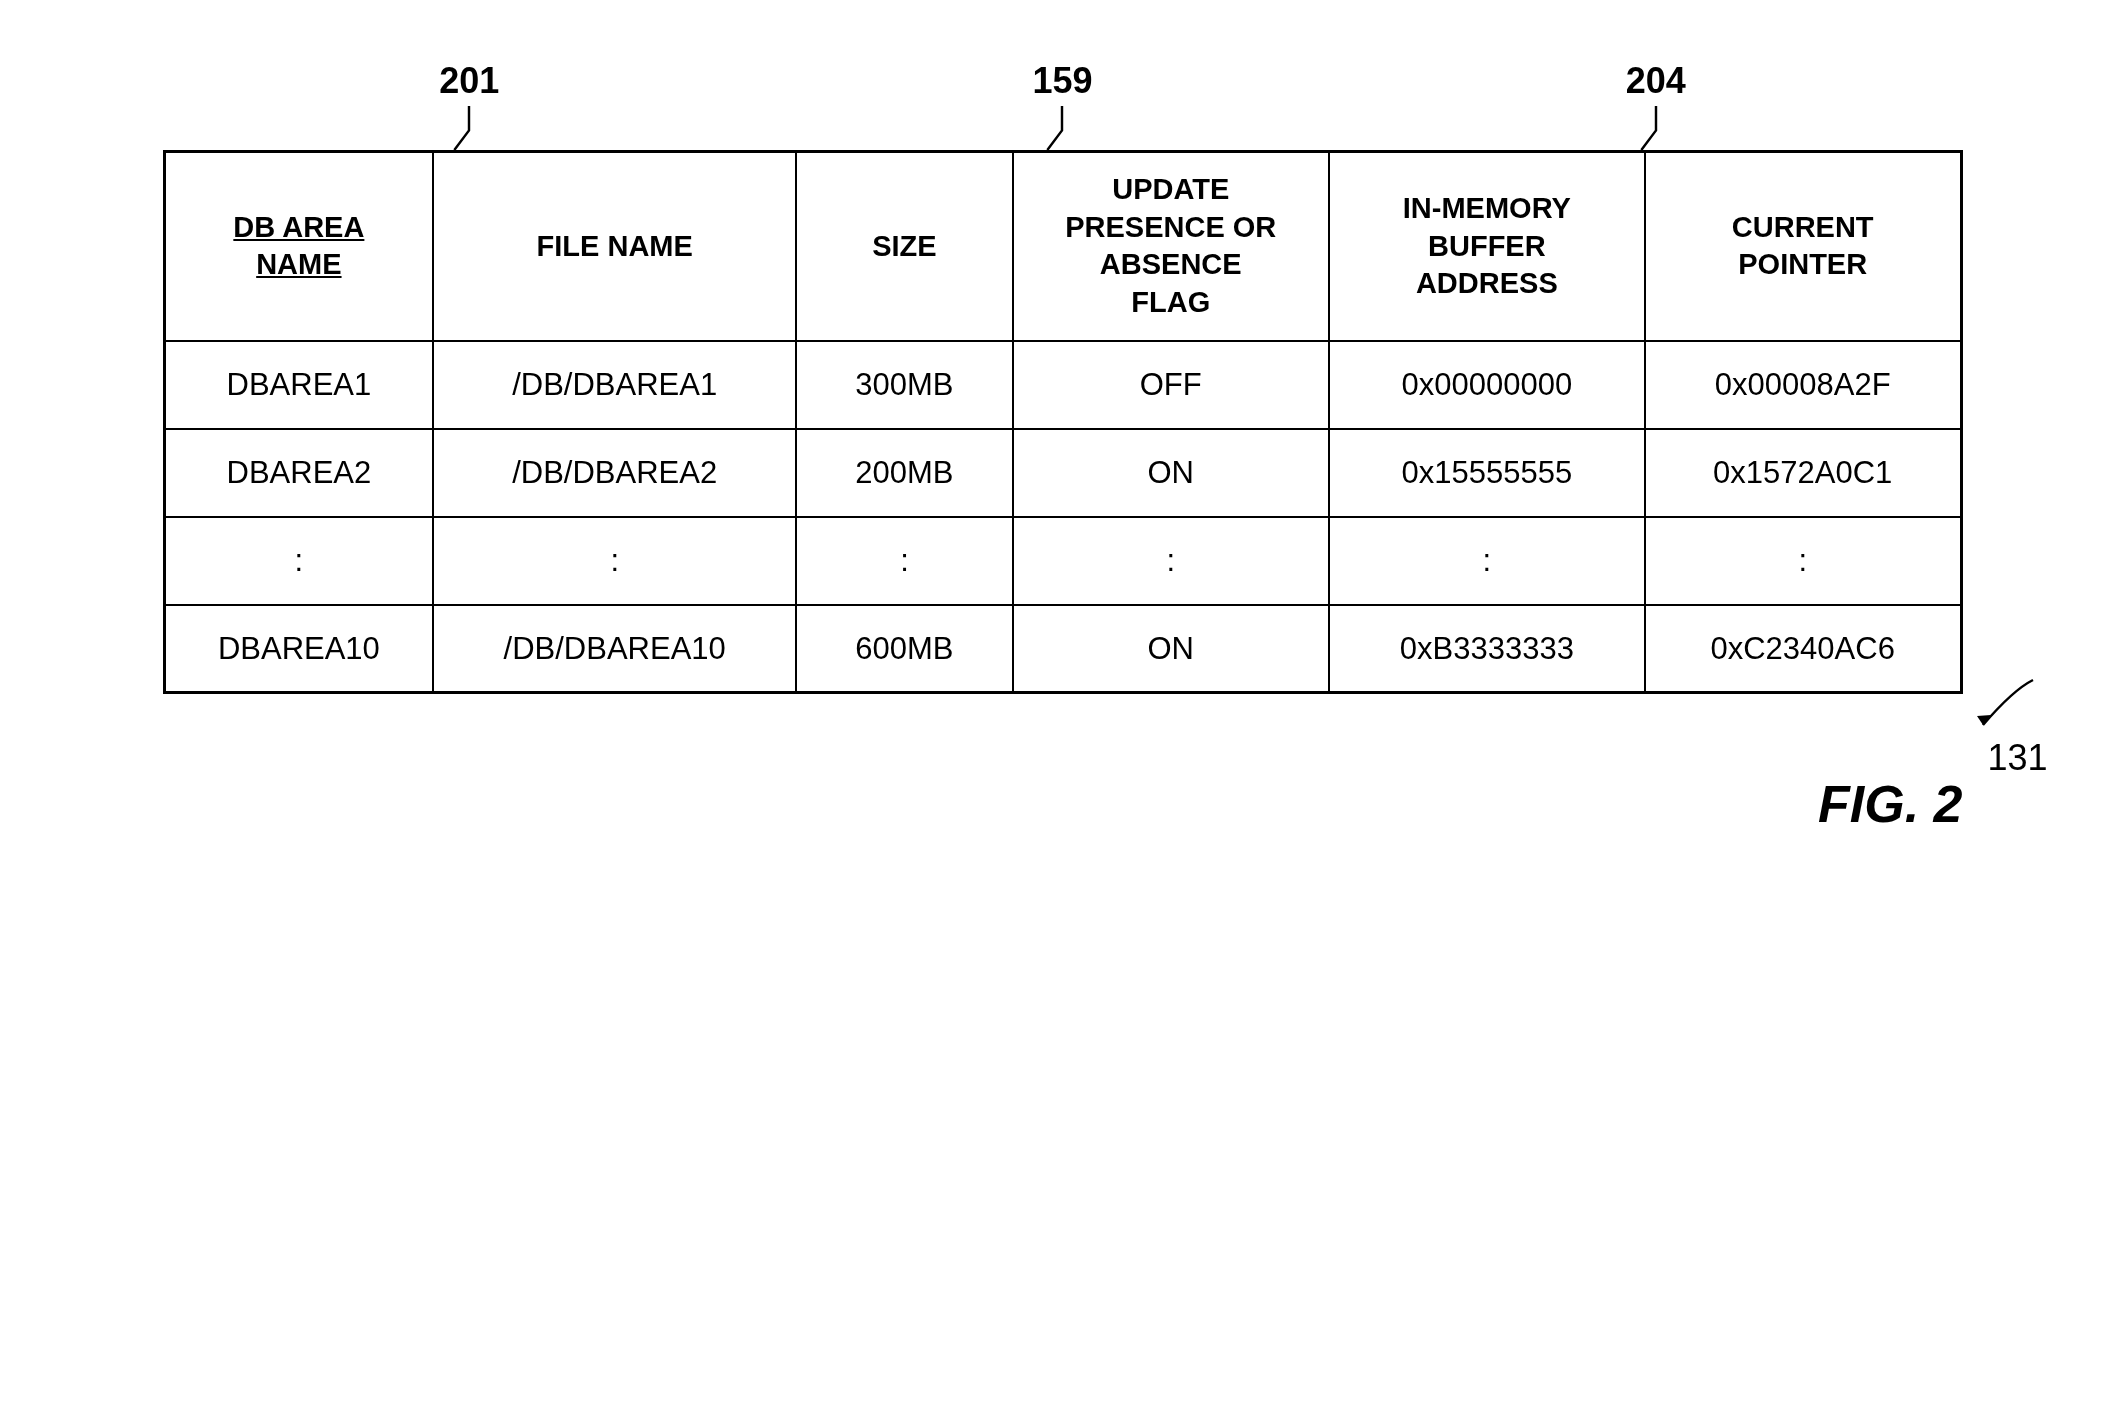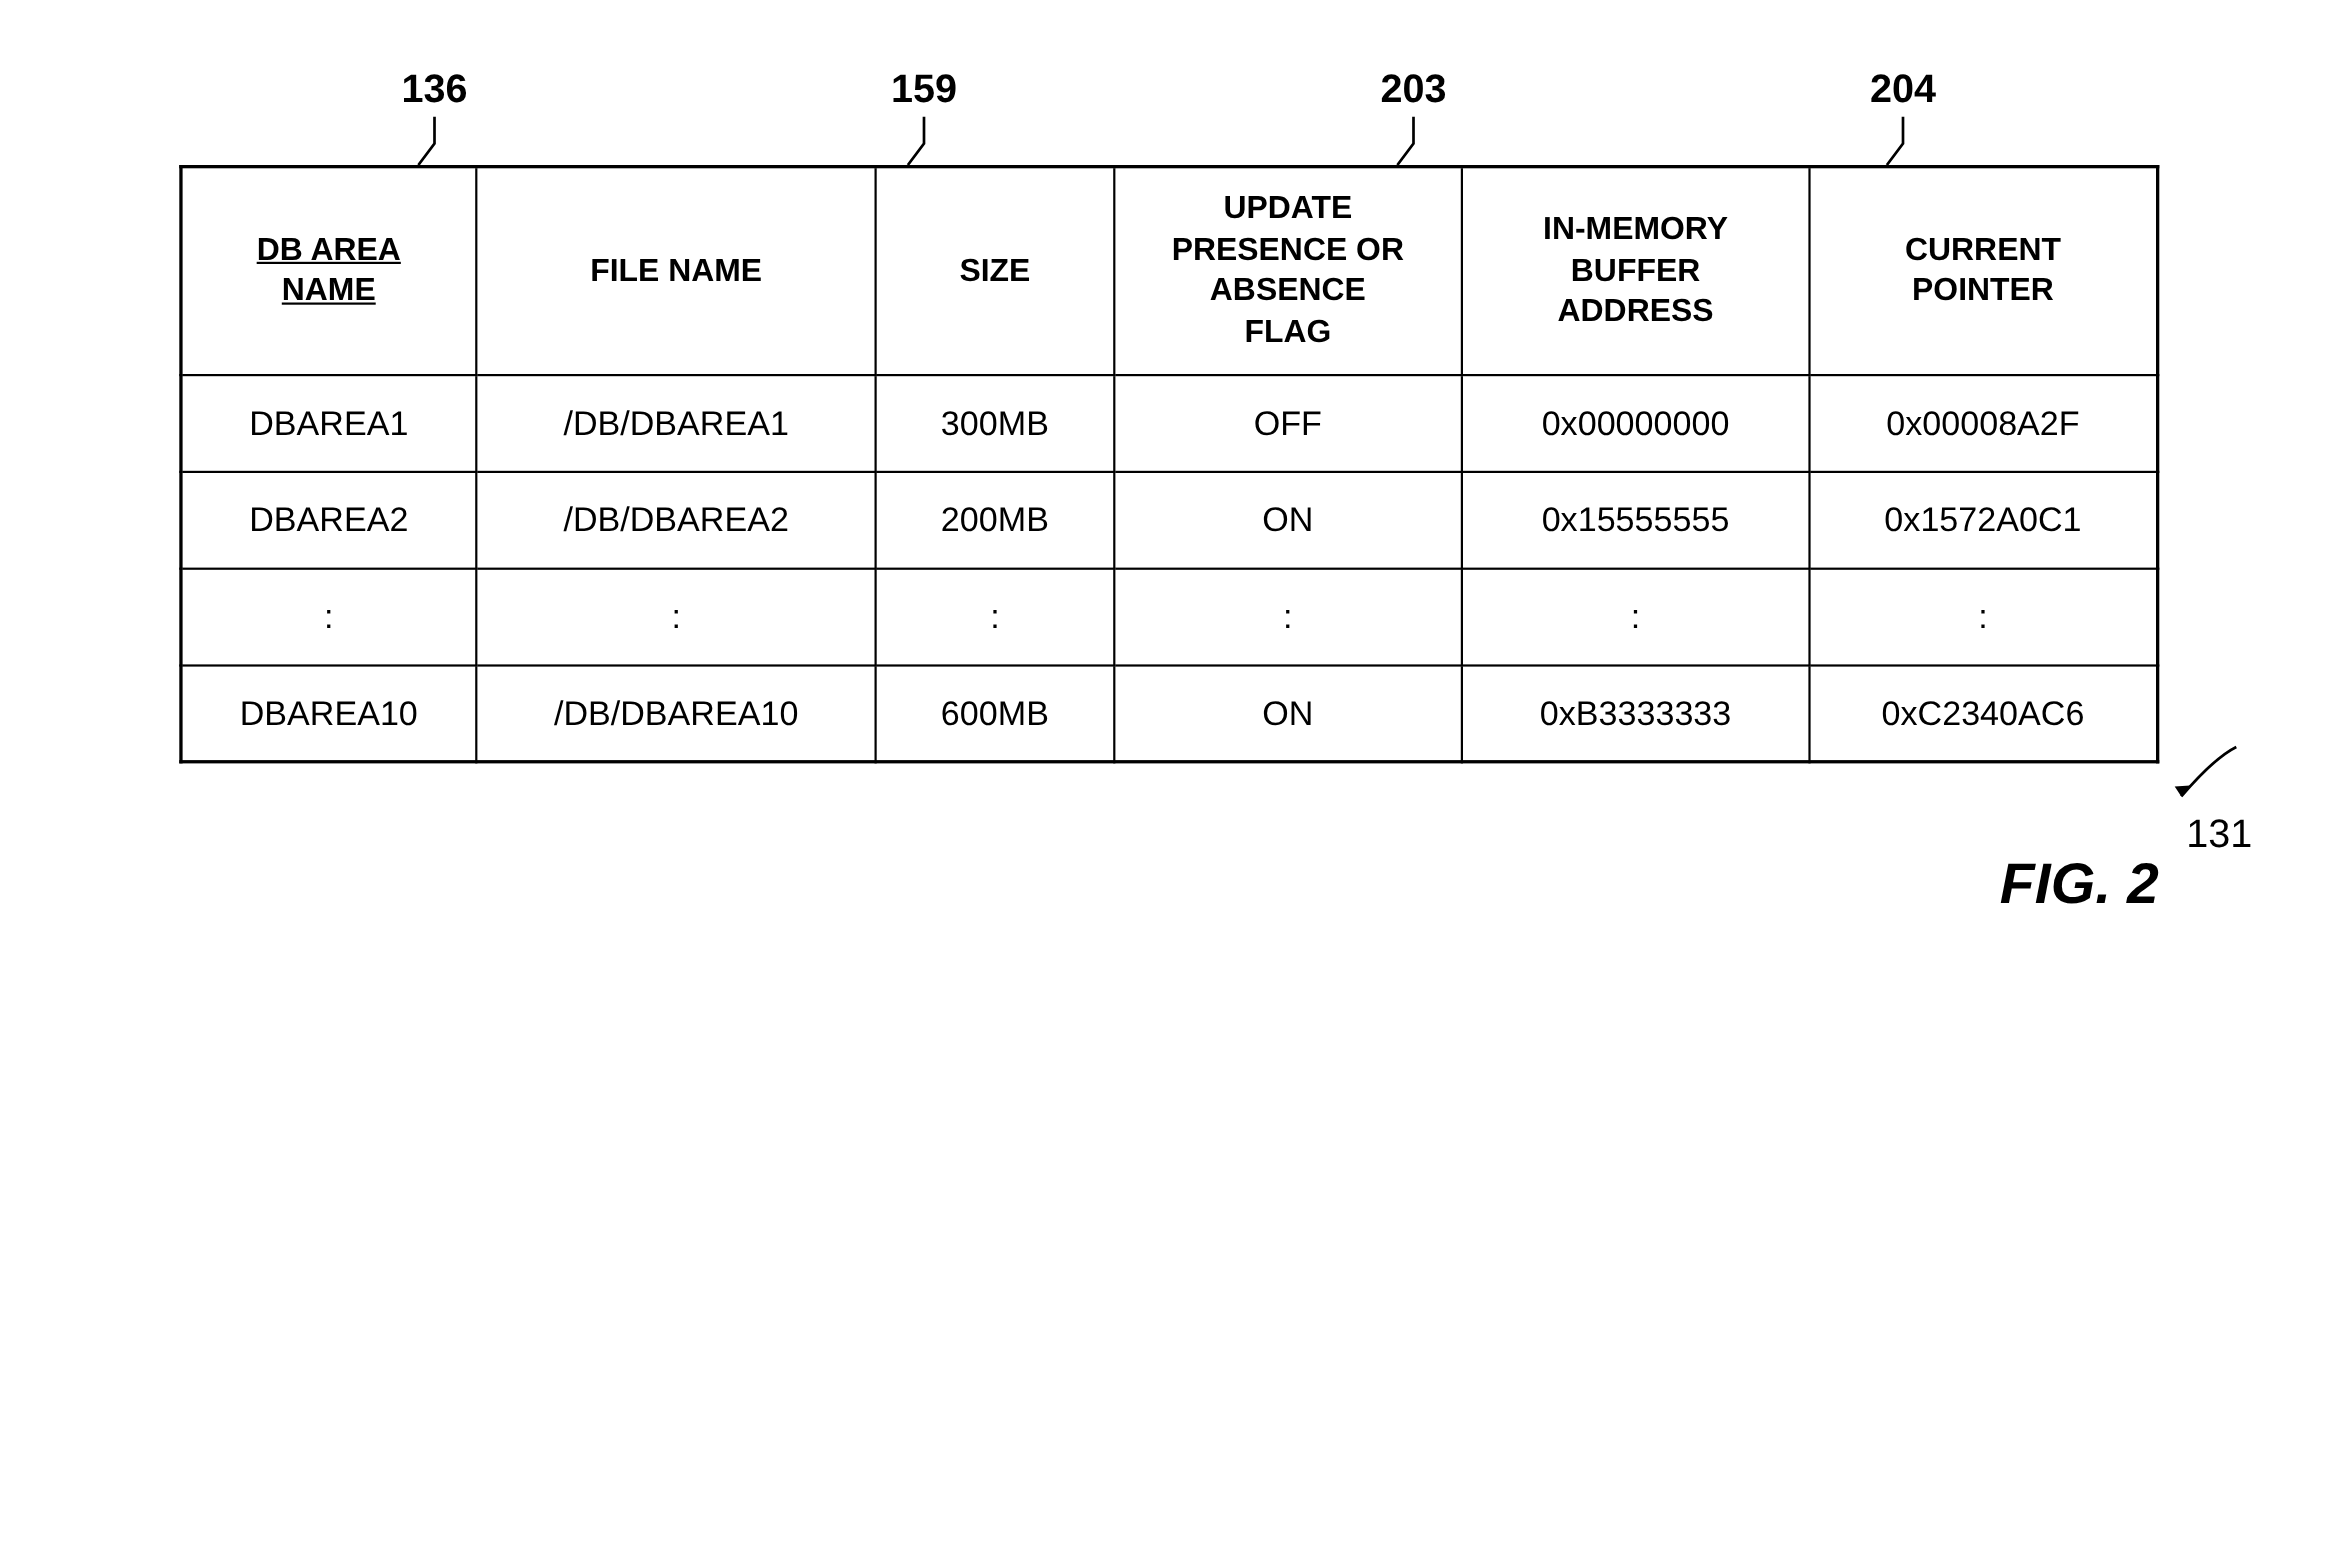--- a/index.html
+++ b/index.html
@@ -100,33 +100,27 @@
     .col-5 { width: 270px; }
     .col-6 { width: 270px; }
   </style>
 </head>
 <body>
 
 <div class="diagram-container">
 
   <div class="ref-numbers">
     <div class="ref-item">
-      <span class="ref-number">136</span>
+      <span class="ref-number">201</span>
       <svg width="70" height="45" viewBox="0 0 70 45">
         <path d="M 35 0 L 35 25 L 20 45" stroke="#000" stroke-width="2.5" fill="none"></path>
       </svg>
     </div>
     <div class="ref-item">
       <span class="ref-number">159</span>
-      <svg width="70" height="45" viewBox="0 0 70 45">
-        <path d="M 35 0 L 35 25 L 20 45" stroke="#000" stroke-width="2.5" fill="none"></path>
-      </svg>
-    </div>
-    <div class="ref-item">
-      <span class="ref-number">203</span>
       <svg width="70" height="45" viewBox="0 0 70 45">
         <path d="M 35 0 L 35 25 L 20 45" stroke="#000" stroke-width="2.5" fill="none"></path>
       </svg>
     </div>
     <div class="ref-item">
       <span class="ref-number">204</span>
       <svg width="70" height="45" viewBox="0 0 70 45">
         <path d="M 35 0 L 35 25 L 20 45" stroke="#000" stroke-width="2.5" fill="none"></path>
       </svg>
     </div>

